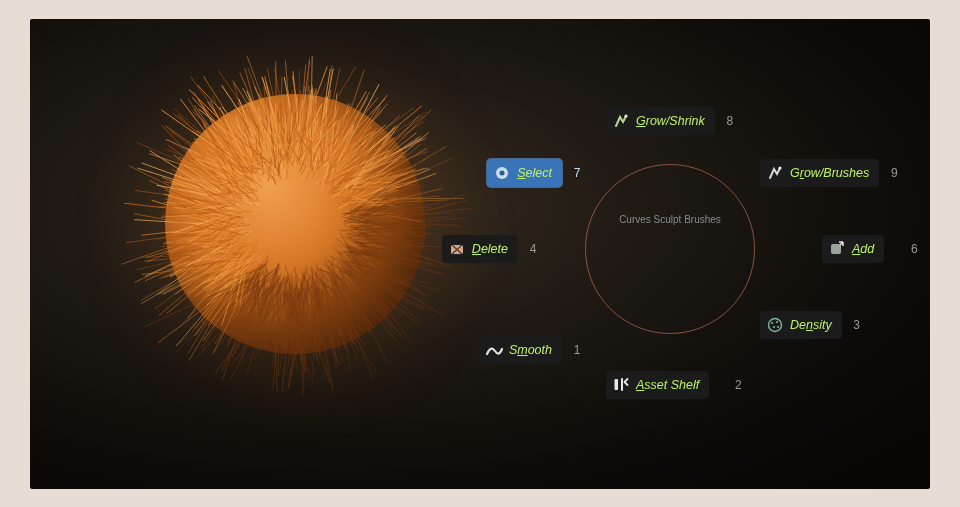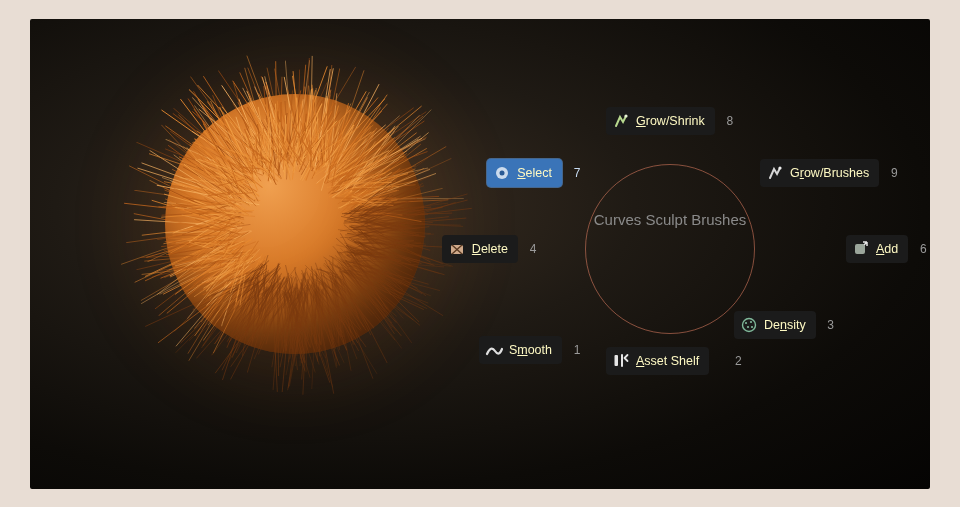--- a/index.html
+++ b/index.html
@@ -45,21 +45,21 @@
       position: absolute;
       width: 170px; height: 170px;
       border: 1px solid rgba(230,130,100,0.55);
       border-radius: 50%;
       transform: translate(-50%, -50%);
     }
     .pie-label {
       position: absolute;
       transform: translate(-50%, -50%);
       color: #8a8a8a;
-      font-size: 15px;
+      font-size: 10px;
       white-space: nowrap;
     }
 
     
     .item {
       position: absolute;
       display: flex;
       align-items: center;
       height: 28px;
       border-radius: 4px;
@@ -74,21 +74,21 @@
       height: 28px;
       padding: 0 10px 0 6px;
       background: #1b1b1b;
       border-radius: 4px;
     }
     .item.selected .chip {
       background: #3a74b8;
       box-shadow: 0 0 0 1px rgba(90,150,220,0.6);
       margin-left: 40px;
     }
-    .item .label { color: #fef9c3; }
+    .item .label { color: #bef264; font-style: italic; }
     .item .label .u { text-decoration: underline; }
     .item .key {
       margin-left: 10px;
       color: #9a9a9a;
       font-size: 12px;
       width: 10px;
       text-align: center;
     }
     .item.selected .key { color: #c8dcf2; }
 
@@ -1369,52 +1369,52 @@
         <svg viewBox="0 0 18 18">
             <path d="M4 14 L8 5 L11 10 L14 4" stroke="#d6d6d6" stroke-width="2" fill="none" stroke-linecap="round"></path>
             <circle cx="14" cy="4" r="1.6" fill="#eee"></circle>
           </svg>
       </span>
       <span class="label"><span>G</span><span class="u">r</span><span>ow/Brushes</span></span>
     </span>
     <span class="key">9</span>
   </div>
 
-  <div class="item" style="left:816px; top:216px;">
+  <div class="item" style="left:792px; top:216px;gap:15px;">
     <span class="chip">
       <span class="icon">
         <svg viewBox="0 0 18 18">
             <rect x="3" y="4" width="10" height="10" rx="2" fill="#9aa59a"></rect>
             <path d="M12 5 L15 2 M15 2 L15 6 M15 2 L11 2" stroke="#e6e6e6" stroke-width="1.5" fill="none"></path>
           </svg>
       </span>
       <span class="label"><span></span><span class="u">A</span><span>dd</span></span>
     </span>
     <span class="key">6</span>
   </div>
 
-  <div class="item" style="left:704px; top:292px;">
+  <div class="item" style="left:730px; top:292px;">
     <span class="chip">
       <span class="icon">
         <svg viewBox="0 0 18 18">
             <circle cx="9" cy="9" r="6.5" fill="none" stroke="#7fb89a" stroke-width="1.4"></circle>
             <g fill="#7fb89a">
               <circle cx="6" cy="7" r="1.1"></circle>
               <circle cx="11" cy="6" r="1.1"></circle>
               <circle cx="8" cy="11" r="1.1"></circle>
               <circle cx="12" cy="11" r="1.1"></circle>
             </g>
           </svg>
       </span>
       <span class="label"><span>De</span><span class="u">n</span><span>sity</span></span>
     </span>
     <span class="key">3</span>
   </div>
 
-  <div class="item" style="left:576px; top:328px;gap:14px;">
+  <div class="item" style="left:576px; top:352px;gap:14px;">
     <span class="chip">
       <span class="icon">
         <svg viewBox="0 0 18 18">
           <rect x="2.5" y="3" width="3.5" height="11" rx="1" fill="#e6e6e6"></rect>
           <path d="M10 3 L10 14" stroke="#e6e6e6" stroke-width="2" stroke-linecap="round"></path>
           <path d="M12.5 6 L15.5 3 M12.5 6 L15.5 9" stroke="#e6e6e6" stroke-width="1.8" fill="none" stroke-linecap="round"></path>
         </svg>
       </span>
       <span class="label"><span></span><span class="u">A</span><span>sset Shelf</span></span>
     </span>

